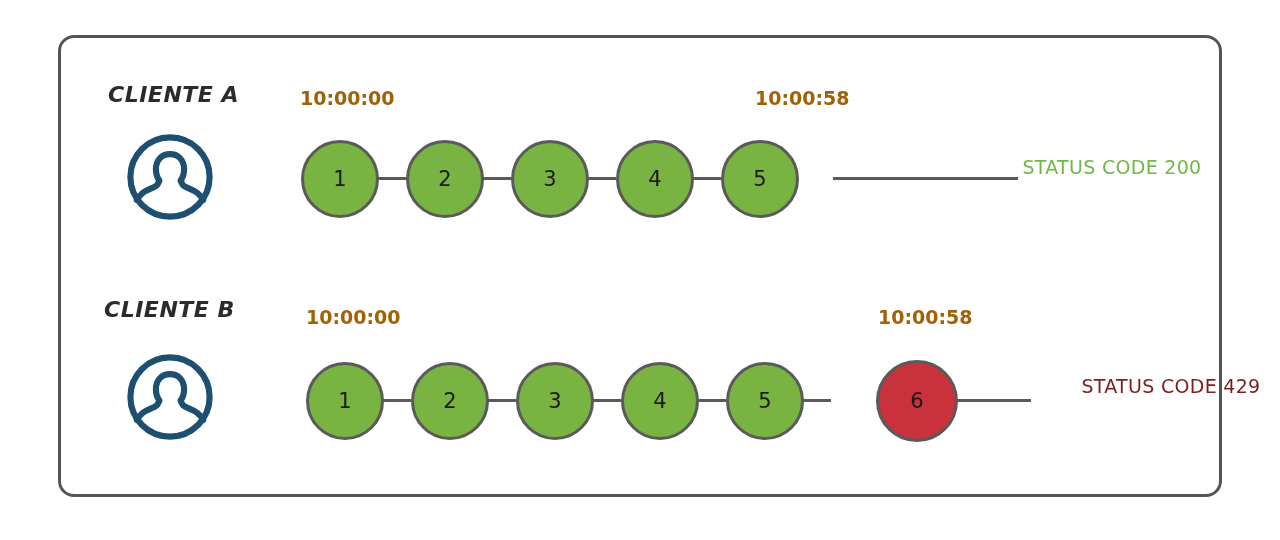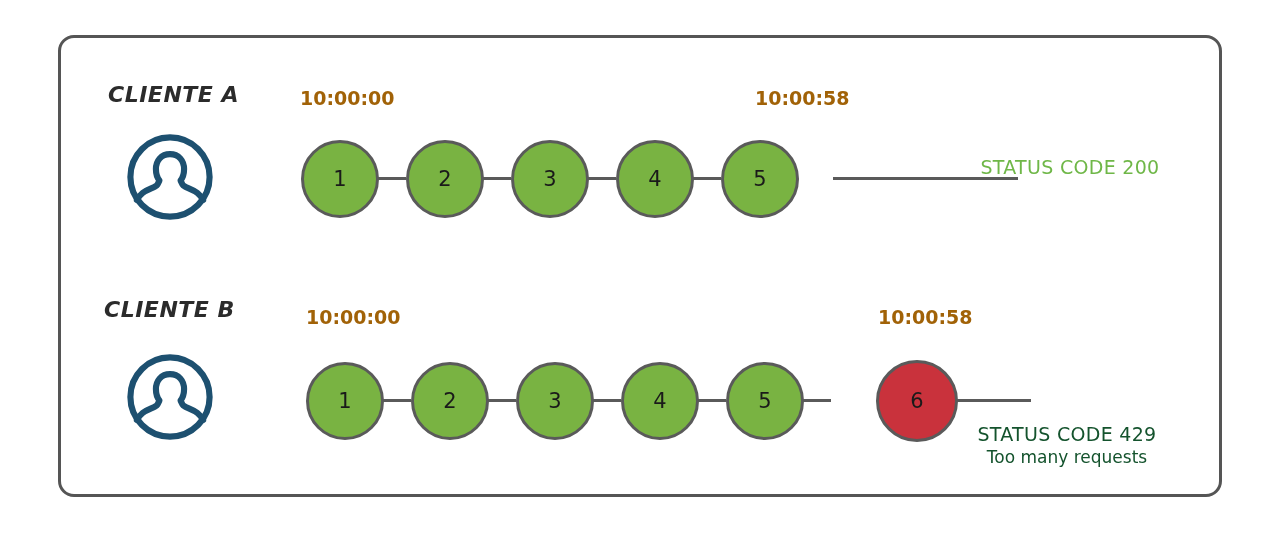--- a/index.html
+++ b/index.html
@@ -163,21 +163,21 @@
       <span>3</span>
     </div>
     <div class="node" style="left:616px; top:140px; background:#79b342;">
       <span>4</span>
     </div>
     <div class="node" style="left:721px; top:140px; background:#79b342;">
       <span>5</span>
     </div>
   </div>
 
-  <div class="status" style="left:980px; top:156px; width:180px; color:#6fb748;">
+  <div class="status" style="left:1022px; top:156px; width:180px; color:#6fb748;">
     <span class="line1">STATUS CODE 200</span>
   </div>
 
   <div class="client-label" style="left:104px; top:297px;">CLIENTE B</div>
 
   <div class="avatar" style="left:126px; top:353px;">
     <svg viewBox="0 0 100 100" width="88" height="88" aria-hidden="true">
       <circle cx="50" cy="50" r="45" fill="none" stroke="#1d5070" stroke-width="7"></circle>
       <path d="M50 24
                c-10 0 -16 7.5 -16 17
@@ -219,18 +219,17 @@
       <span>4</span>
     </div>
     <div class="node" style="left:726px; top:362px; background:#79b342;">
       <span>5</span>
     </div>
     <div class="node" style="left:876px; top:360px; width:82px; height:82px; background:#c9323c;">
       <span>6</span>
     </div>
   </div>
 
-  <div class="status" style="left:972px; top:375px; width:190px; color:#14532d;margin-top:48px;">
+  <div class="status" style="left:1076px; top:375px; width:190px; color:#7f1d1d;">
     <span class="line1">STATUS CODE 429</span>
-    <span class="line2">Too many requests</span>
   </div>
 
 </div>
 
 </body></html>

